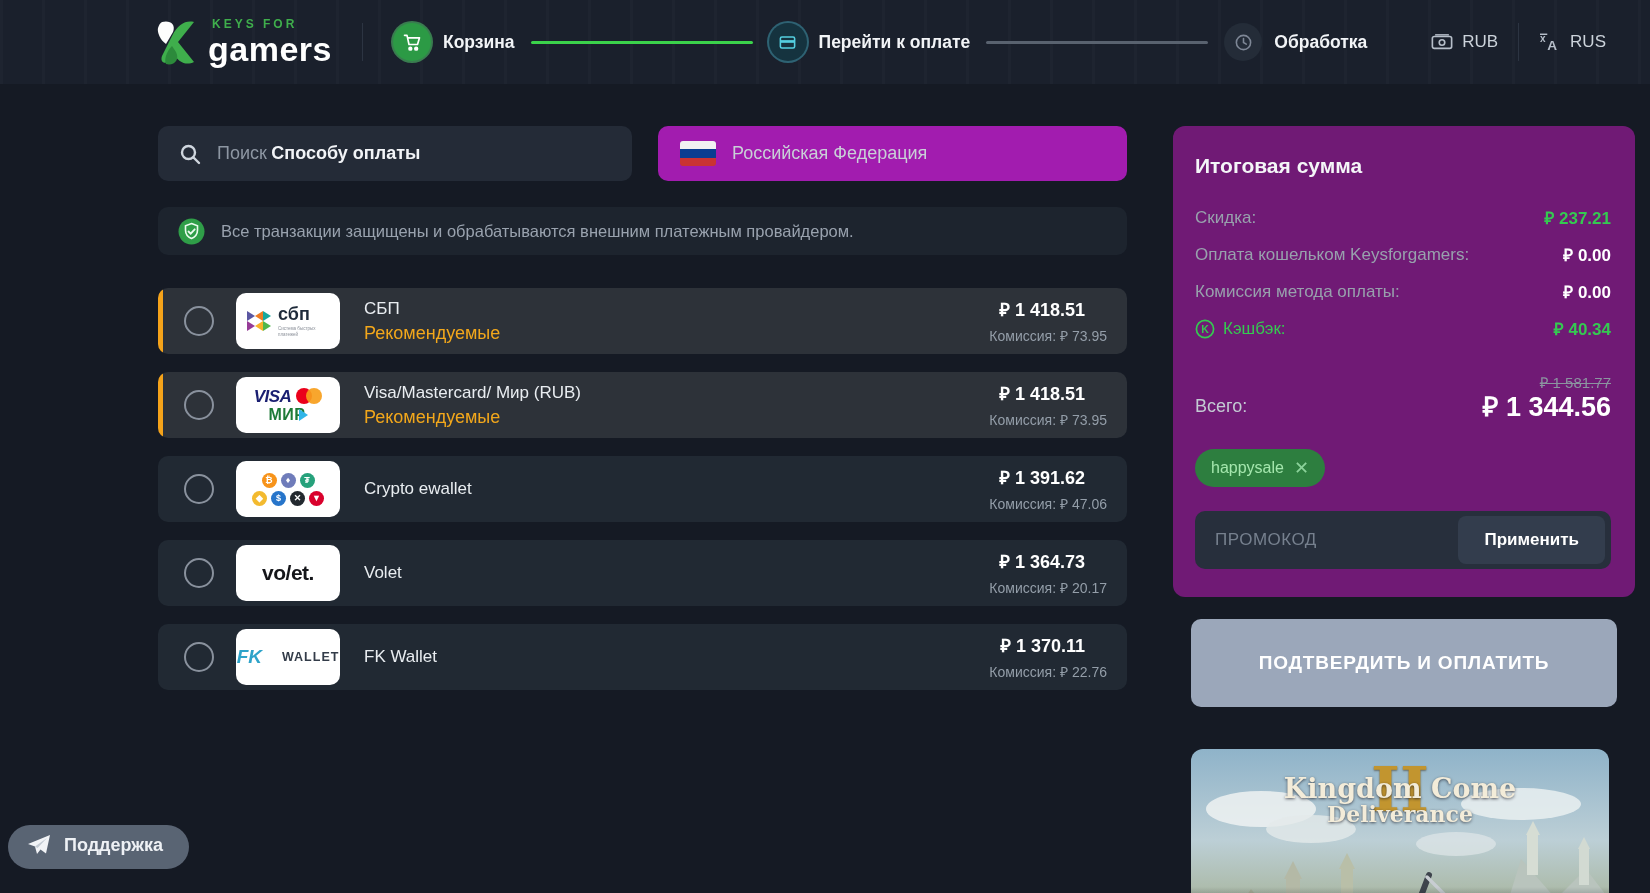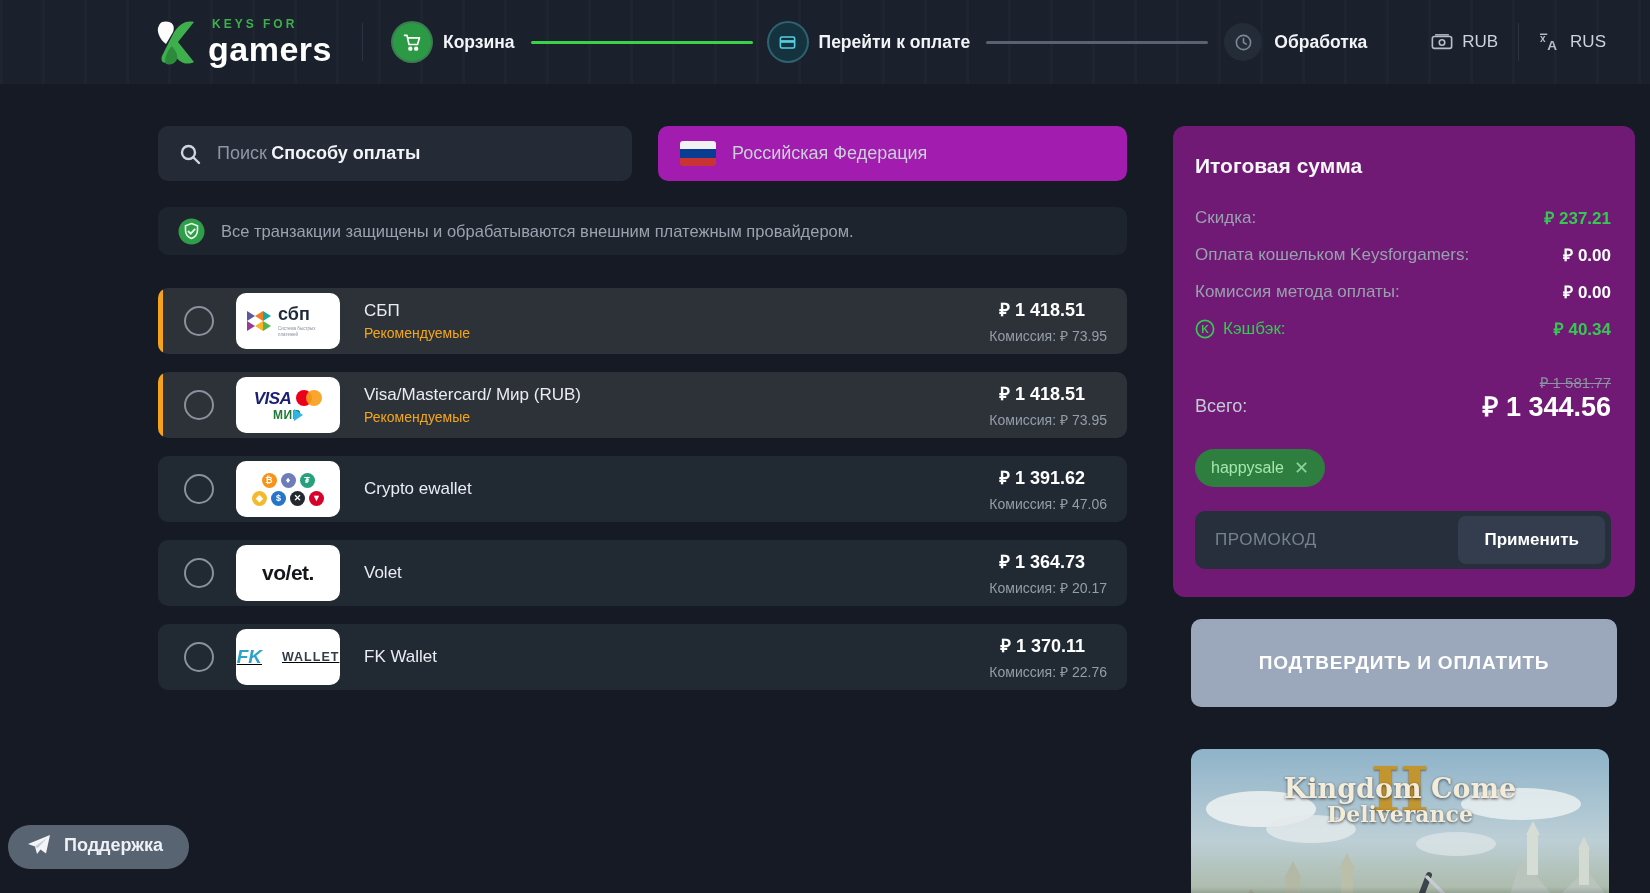--- a/index.html
+++ b/index.html
@@ -55,45 +55,45 @@
   .pay-list{margin-top:33px;display:flex;flex-direction:column;gap:18px;}
   .pay-row{position:relative;height:66px;border-radius:10px;background:#212933;display:flex;align-items:center;
     overflow:hidden;cursor:pointer;}
   .pay-row.reco{background:#2d3239;}
   .pay-row.reco::before{content:"";position:absolute;left:0;top:0;bottom:0;width:5px;background:#f5a31a;}
   .radio{width:30px;height:30px;border-radius:50%;border:2px solid #89919d;margin-left:26px;flex:0 0 auto;background:transparent;}
   .logo-tile{width:104px;height:56px;background:#fff;border-radius:10px;margin-left:22px;display:flex;
     align-items:center;justify-content:center;flex:0 0 auto;overflow:hidden;}
   .pay-info{margin-left:24px;display:flex;flex-direction:column;gap:4px;}
   .pay-name{color:#e9edf1;font-size:17px;}
-  .pay-badge{color:#f2a71b;font-size:14px;}
+  .pay-badge{color:#f2a71b;font-size:18px;}
   .pay-right{margin-left:auto;display:flex;flex-direction:column;align-items:flex-end;gap:5px;padding-right:20px;}
   .pay-price{color:#fff;font-size:18px;font-weight:bold;margin-right:22px;}
   .pay-comm{color:#949ea9;font-size:14px;}
 
   
   .sbp{display:flex;align-items:center;gap:6px;}
   .sbp-txt .big{font-weight:bold;font-size:18px;color:#1e2a3a;line-height:1;}
   .sbp-txt .small{font-size:4.5px;color:#8a8f98;width:52px;line-height:1.3;margin-top:2px;}
   .vmm{display:flex;flex-direction:column;align-items:center;line-height:1;gap:2px;}
   .vmm-top{display:flex;align-items:center;gap:5px;}
   .visa-t{color:#1a1f71;font-weight:bold;font-style:italic;font-size:17px;letter-spacing:-.5px;}
   .mc{position:relative;width:26px;height:16px;}
   .mc i{position:absolute;top:0;width:16px;height:16px;border-radius:50%;}
   .mc .c1{left:0;background:#eb001b;}
   .mc .c2{left:10px;background:#f79e1b;opacity:.92;}
   .mir{display:flex;align-items:center;}
-  .mir-t{color:#1e7a37;font-weight:bold;font-size:12px;letter-spacing:.5px;text-align:right;}
+  .mir-t{color:#1e7a37;font-weight:bold;font-size:16px;letter-spacing:.5px;text-align:right;}
   .mir-a{width:0;height:0;border-top:6px solid transparent;border-bottom:6px solid transparent;border-left:9px solid #30b5e8;margin-left:-7px;}
   .coins{display:flex;flex-direction:column;gap:3px;align-items:center;}
   .coin-row{display:flex;gap:4px;justify-content:center;}
   .coin{width:15px;height:15px;border-radius:50%;color:#fff;font-size:9px;font-weight:bold;
     display:flex;align-items:center;justify-content:center;line-height:1;}
   .volet-t{color:#15161a;font-weight:bold;font-size:21px;letter-spacing:-.5px;}
-  .fk{display:flex;align-items:center;gap:20px;text-decoration:underline;}
+  .fk{display:flex;align-items:center;gap:20px;}
   .fk-f{color:#2ea3c9;font-weight:bold;font-size:19px;font-style:italic;}
   .fk-w{color:#333c49;font-size:12.5px;letter-spacing:1px;font-weight:bold;}
 
   
   .summary-panel{background:#701a75;border-radius:12px;padding:28px 24px 28px 22px;}
   .sum-title{color:#f4f6f8;font-size:21px;font-weight:bold;margin:0 0 28px 0;}
   .sum-row{display:flex;align-items:center;margin-bottom:14px;}
   .sum-label{color:#98a1ad;font-size:17px;display:flex;align-items:center;gap:8px;}
   .sum-val{margin-left:auto;color:#fff;font-size:17px;font-weight:bold;}
   .green{color:#35c951!important;}

